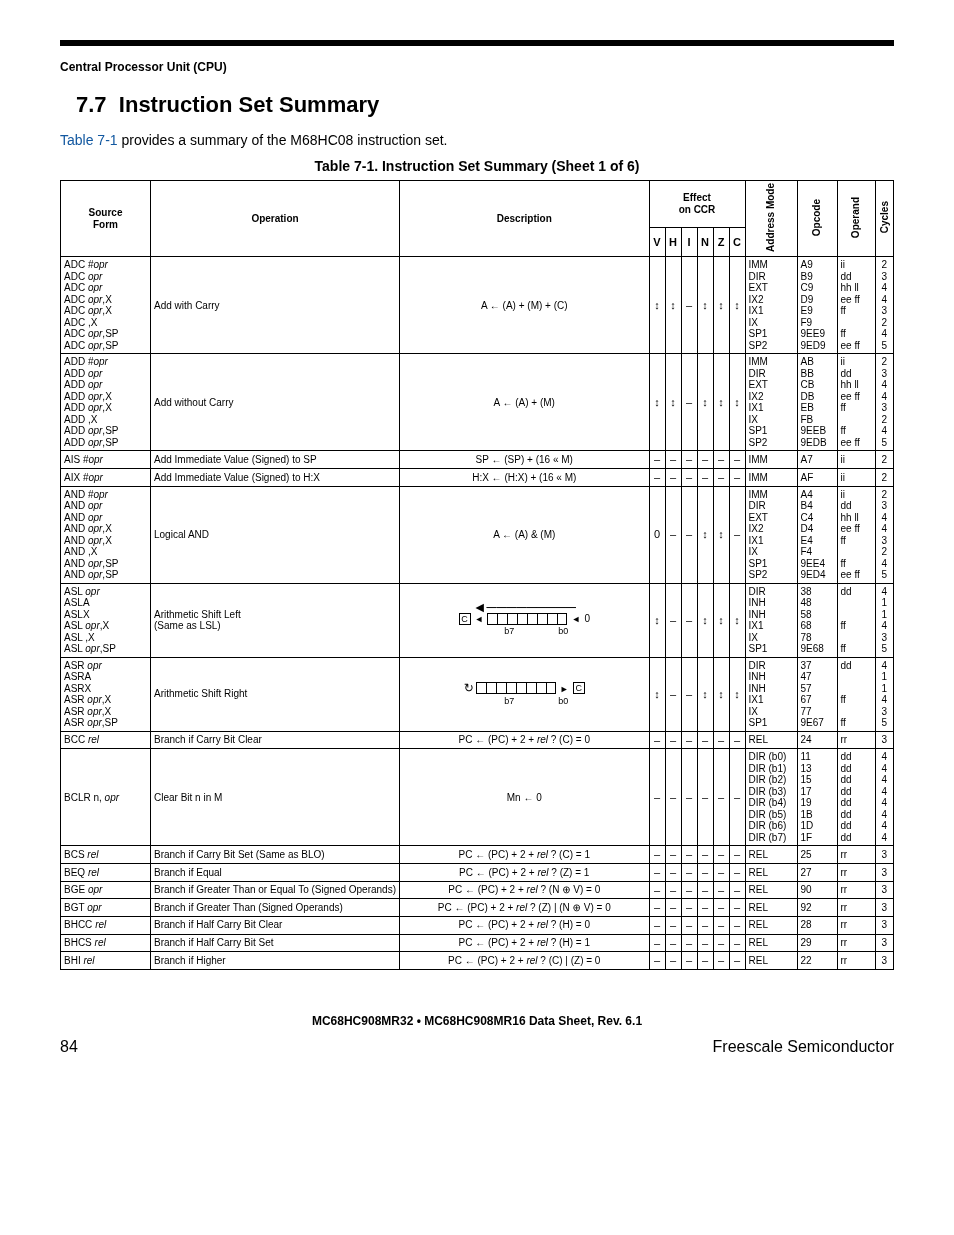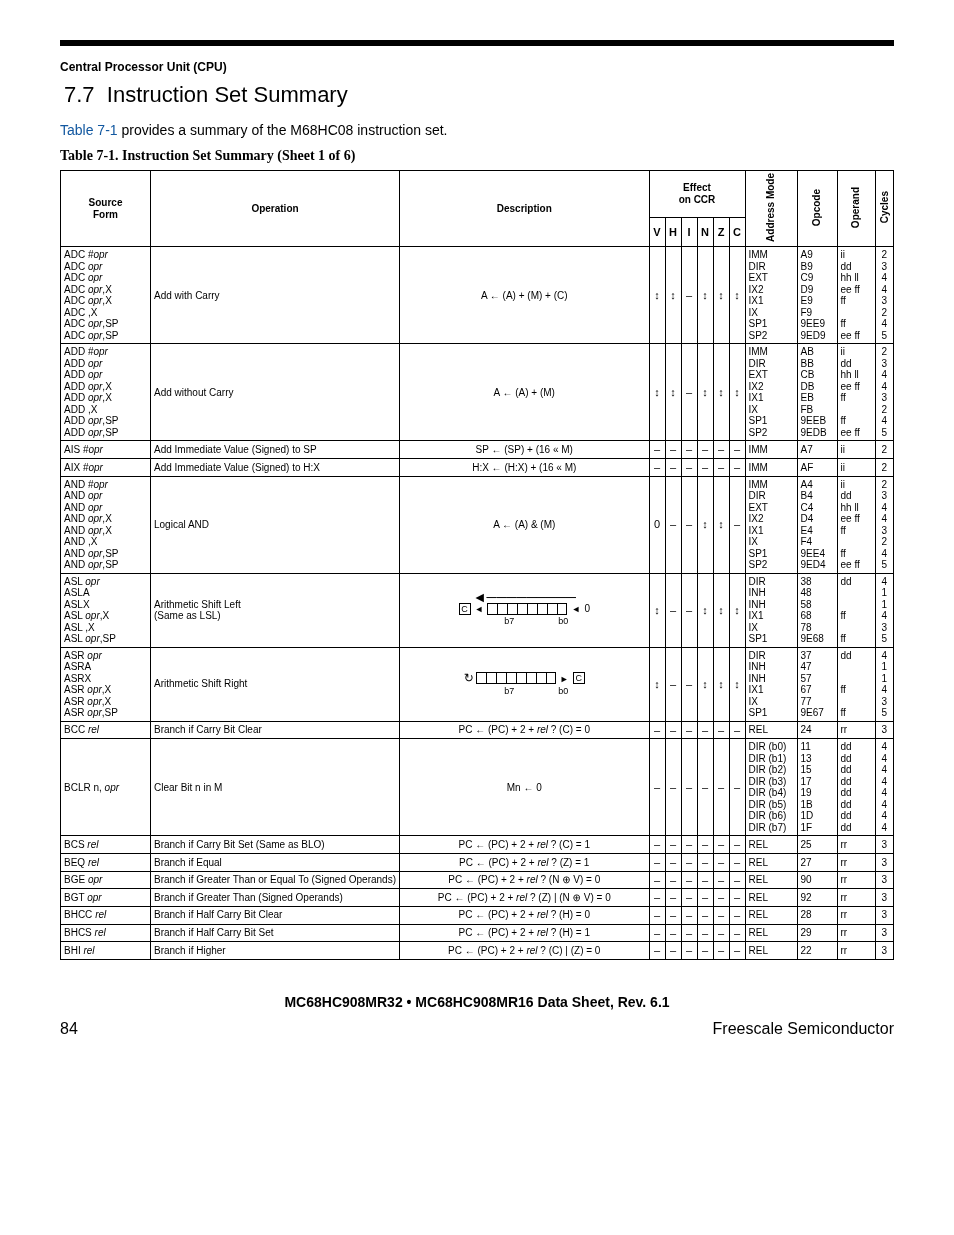--- a/index.html
+++ b/index.html
@@ -11,38 +11,37 @@
     color: #000;
     font-size: 12px;
   }
   .top-rule {
     border-top: 6px solid #000;
     height: 20px;
   }
   .running-head {
     font-weight: bold;
     font-size: 12px;
-    margin-bottom: 8px;
+    margin-bottom: 18px;
   }
   h1.section-title {
     font-size: 22px;
-    font-weight: normal;
-    margin: 8px 0 12px 4px;
+    font-weight: bold;
+    margin: 8px 0 12px 16px;
   }
   .intro {
     font-size: 14px;
     margin-bottom: 2px;
   }
   .intro .linkish { color: #1258a0; }
   .table-caption {
-    text-align: left;
+    text-align: center;
     font-weight: bold;
     font-size: 14px;
     margin: 10px 0 6px 0;
-    font-family: Liberation Serif, serif;
   }
   table.instr {
     border-collapse: collapse;
     width: 100%;
     font-size: 10px;
     line-height: 1.15;
   }
   table.instr th, table.instr td {
     border: 1px solid #000;
     padding: 2px 3px;
@@ -63,22 +62,22 @@
   .desc-col { text-align: center; }
   .addr-col { width: 52px; }
   .opc-col  { width: 40px; }
   .opr-col  { width: 38px; }
   .cyc-col  { text-align: center; width: 18px; }
   .multi { white-space: pre; }
   .italic { font-style: italic; }
   .footer-line {
     text-align: center;
     font-weight: bold;
-    font-size: 14px;
-    margin-top: 34px;
+    font-size: 12px;
+    margin-top: 44px;
   }
   .page-foot {
     display: flex;
     justify-content: space-between;
     font-size: 16px;
     margin-top: 10px;
   }
   .shift-diagram {
     display: inline-block;
     font-family: inherit;

